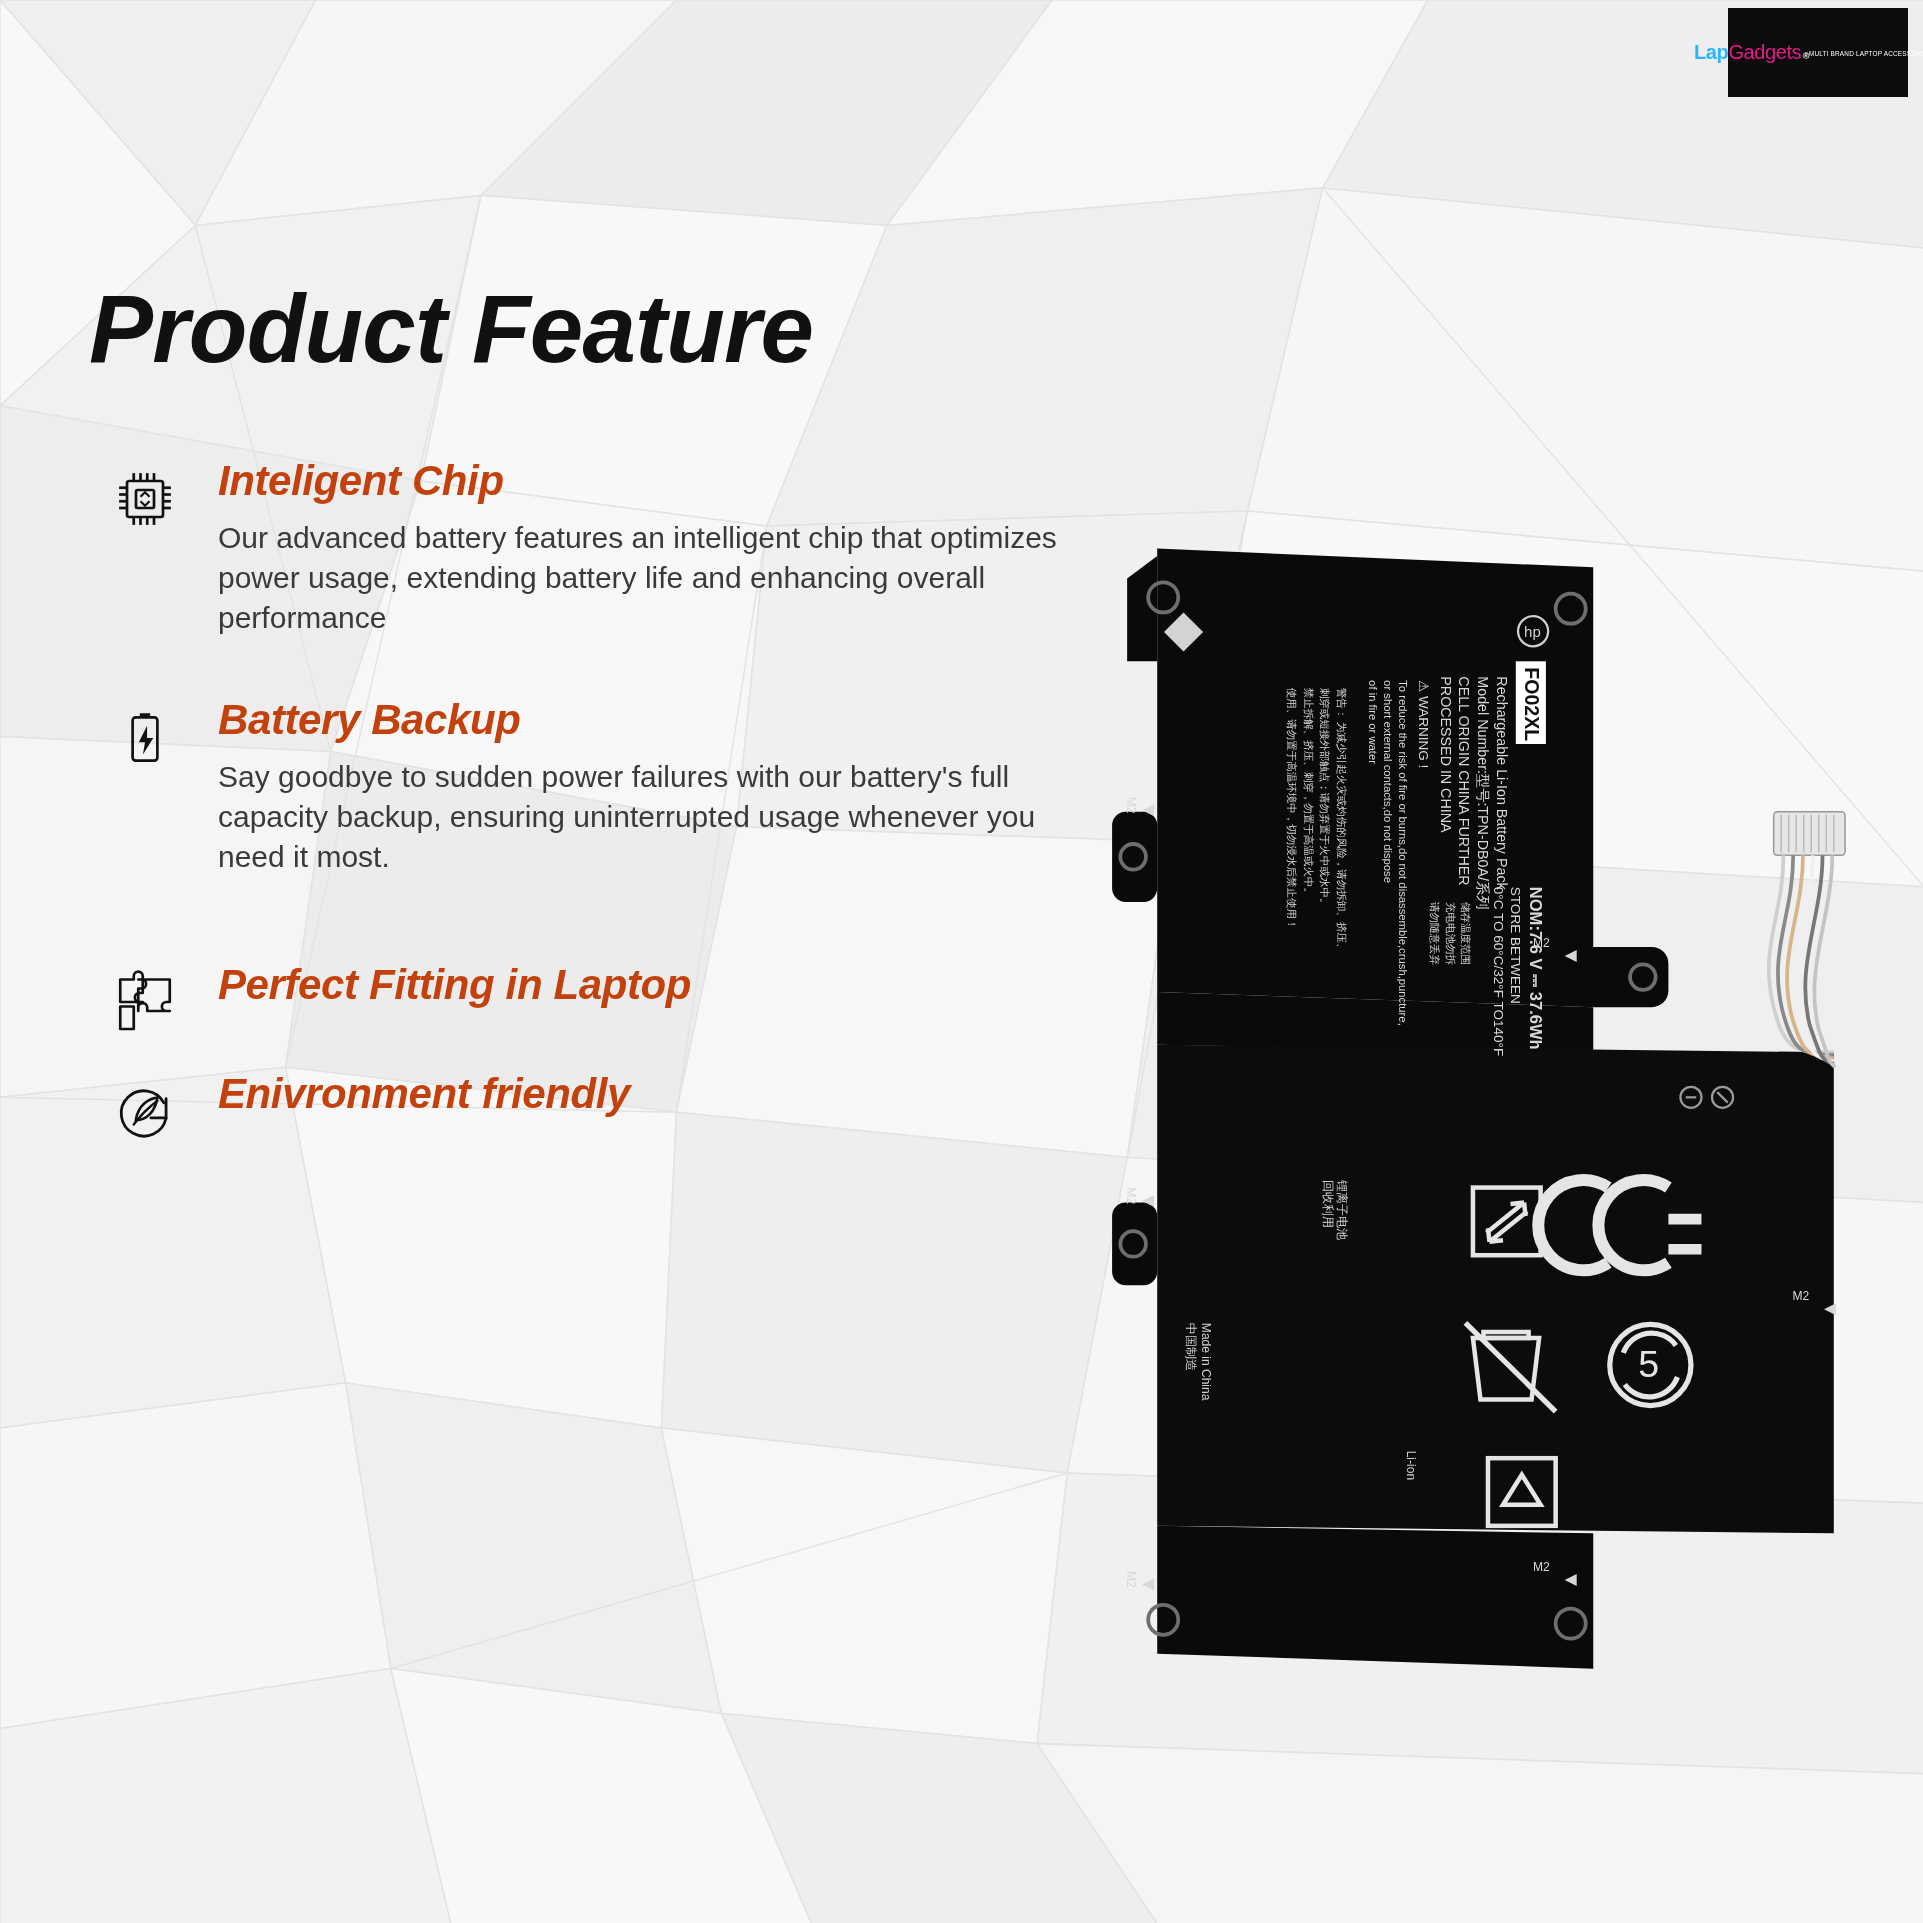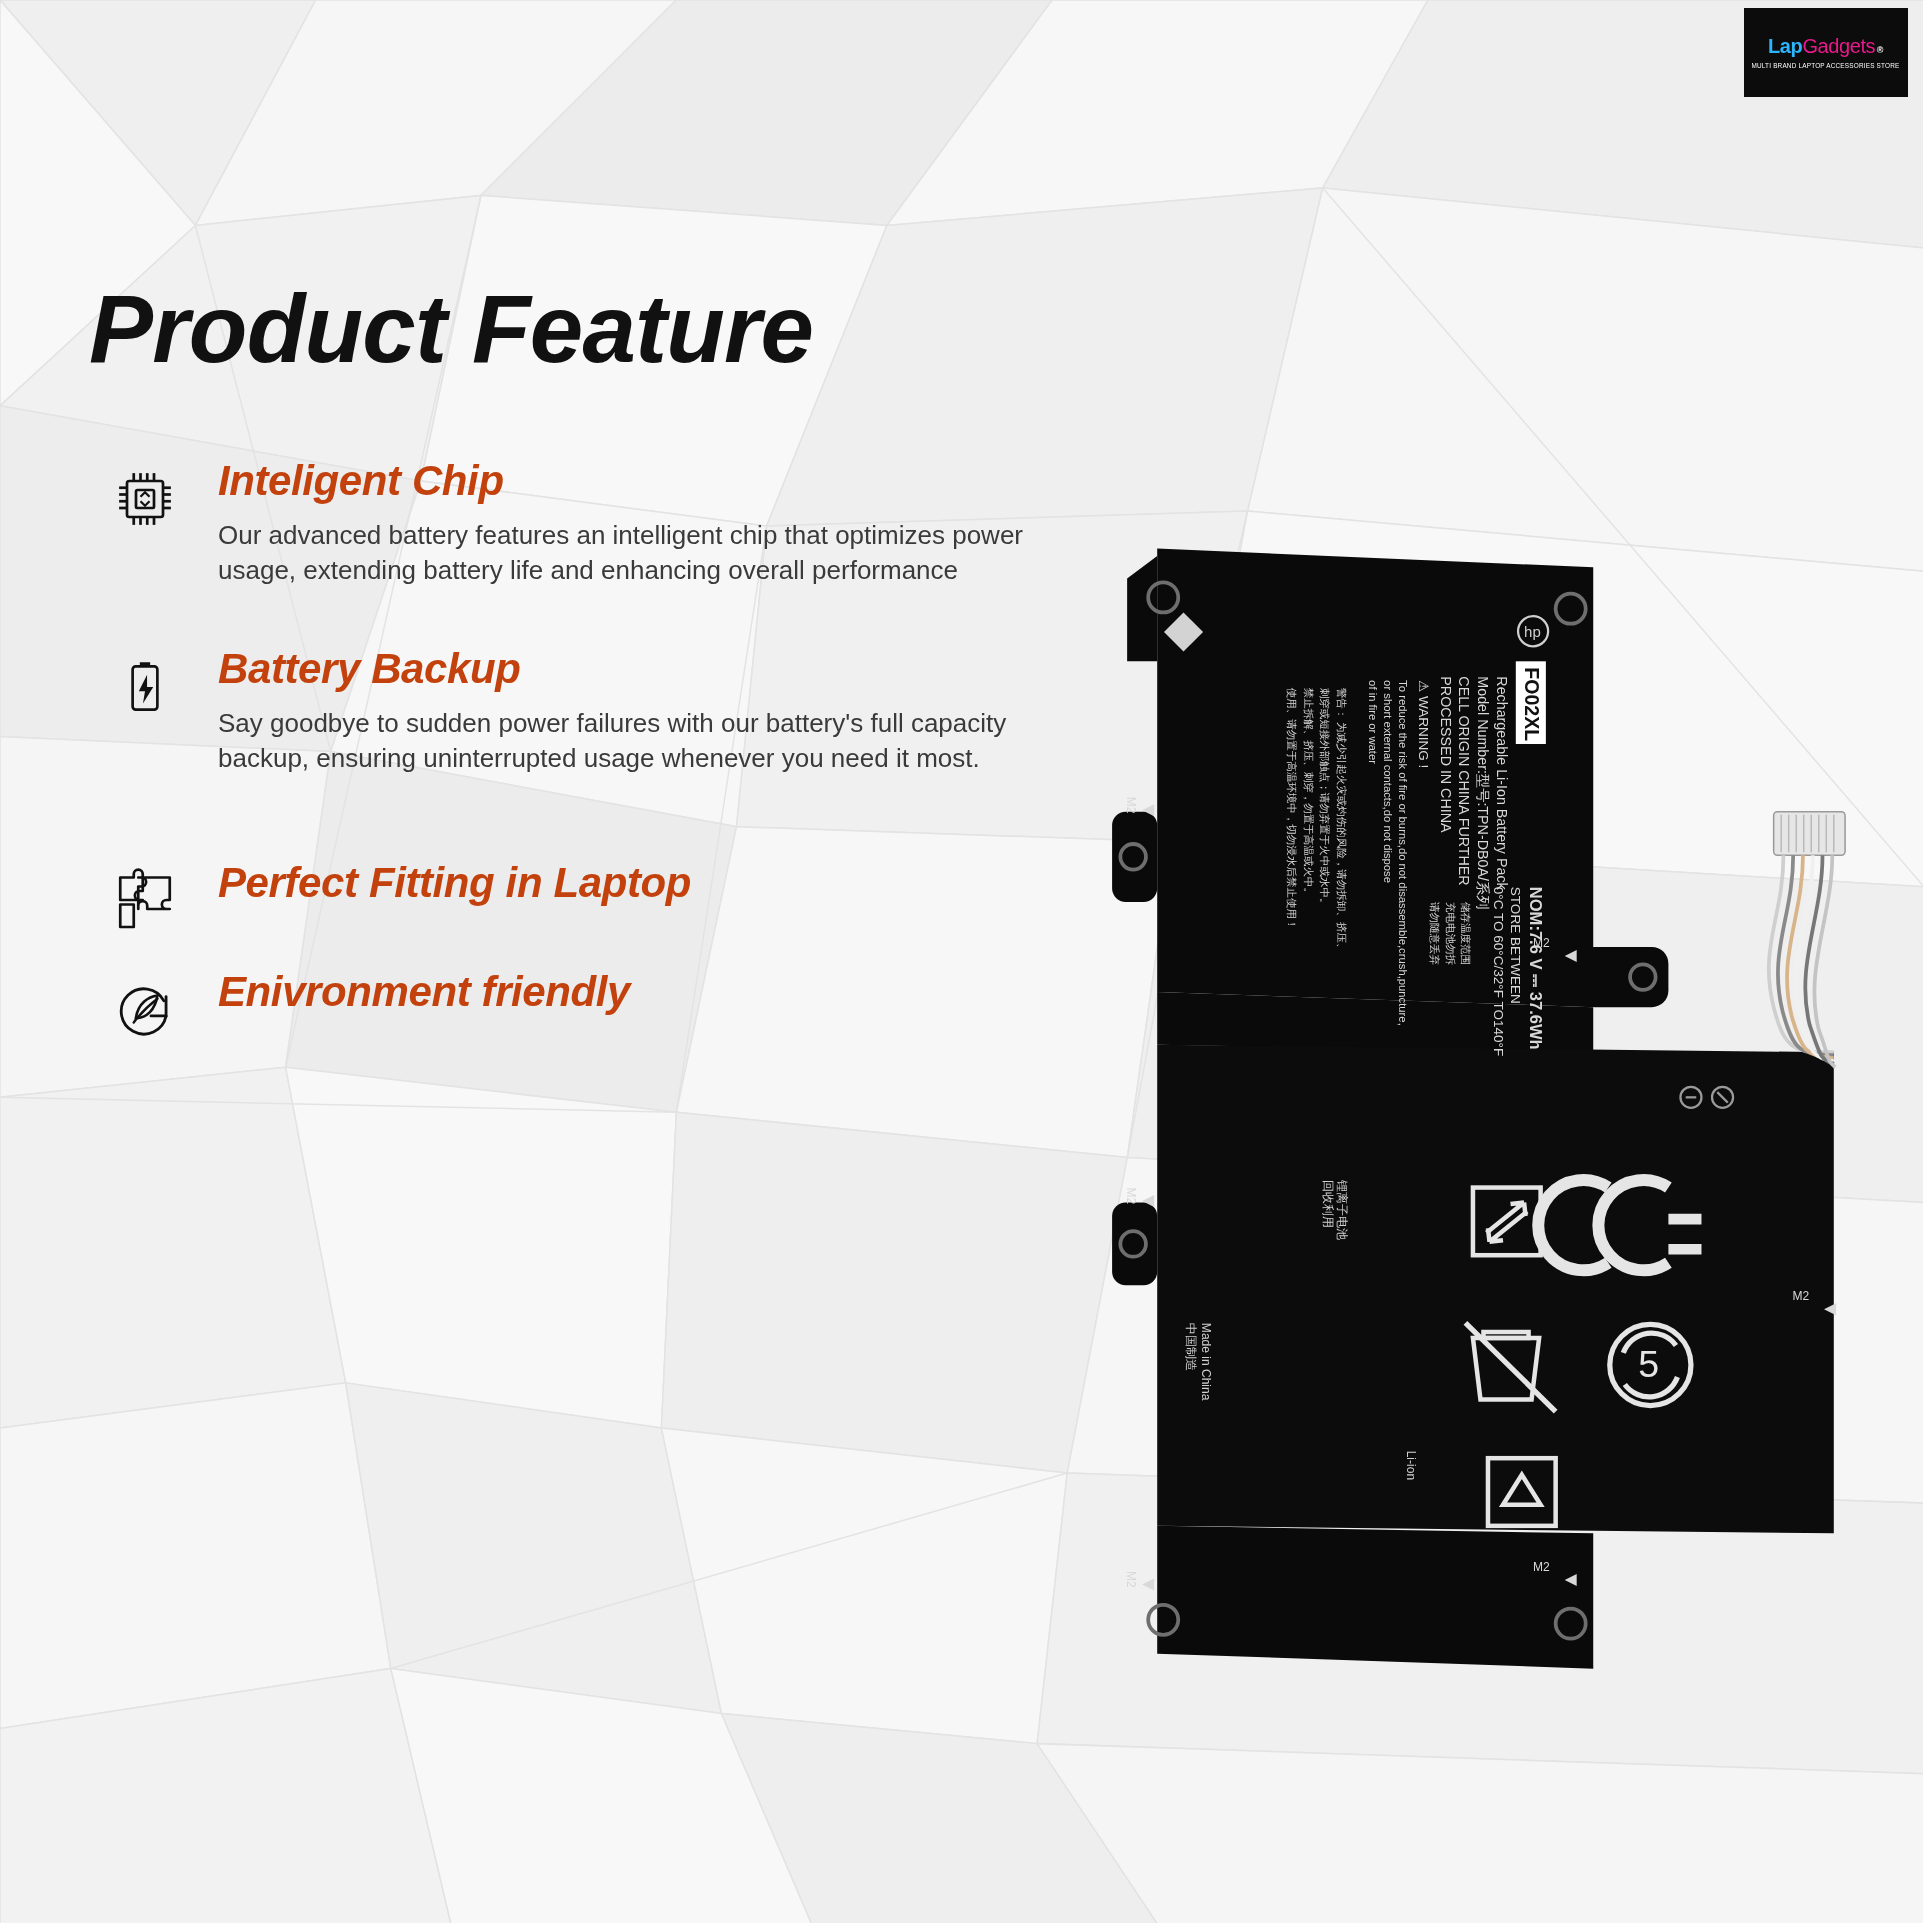--- a/index.html
+++ b/index.html
@@ -25,24 +25,25 @@
 
   
   #brand-logo {
     position: absolute;
     top: 7.5px;
     right: 16.5px;
     width: 164px;
     height: 89px;
     background: #0c0c0c;
     display: flex;
-    flex-direction: column;
+    flex-direction: row;
     align-items: center;
     justify-content: center;
     z-index: 20;
+    padding-left: 16px;
   }
   #brand-logo .logo-row {
     display: flex;
     align-items: baseline;
     font-weight: bold;
     letter-spacing: -0.4px;
   }
   #brand-logo .lap {
     color: #2db4ff;
     font-size: 20px;
@@ -110,21 +111,21 @@
   .feature-title {
     font-size: 42px;
     font-style: italic;
     font-weight: bold;
     color: #c2410c;
     line-height: 1.1;
     margin: 0 0 13.5px 0;
     letter-spacing: -0.4px;
   }
   .feature-desc {
-    font-size: 26px;
+    font-size: 30px;
     color: #3a3a3a;
     line-height: 1.34;
     margin: 0;
     max-width: 842px;
     font-weight: 400;
   }
   .feature.f2 .feature-body { margin-left: 120px; }
   .feature.f4 .feature-desc { margin-left: 7.5px; }
 
   

